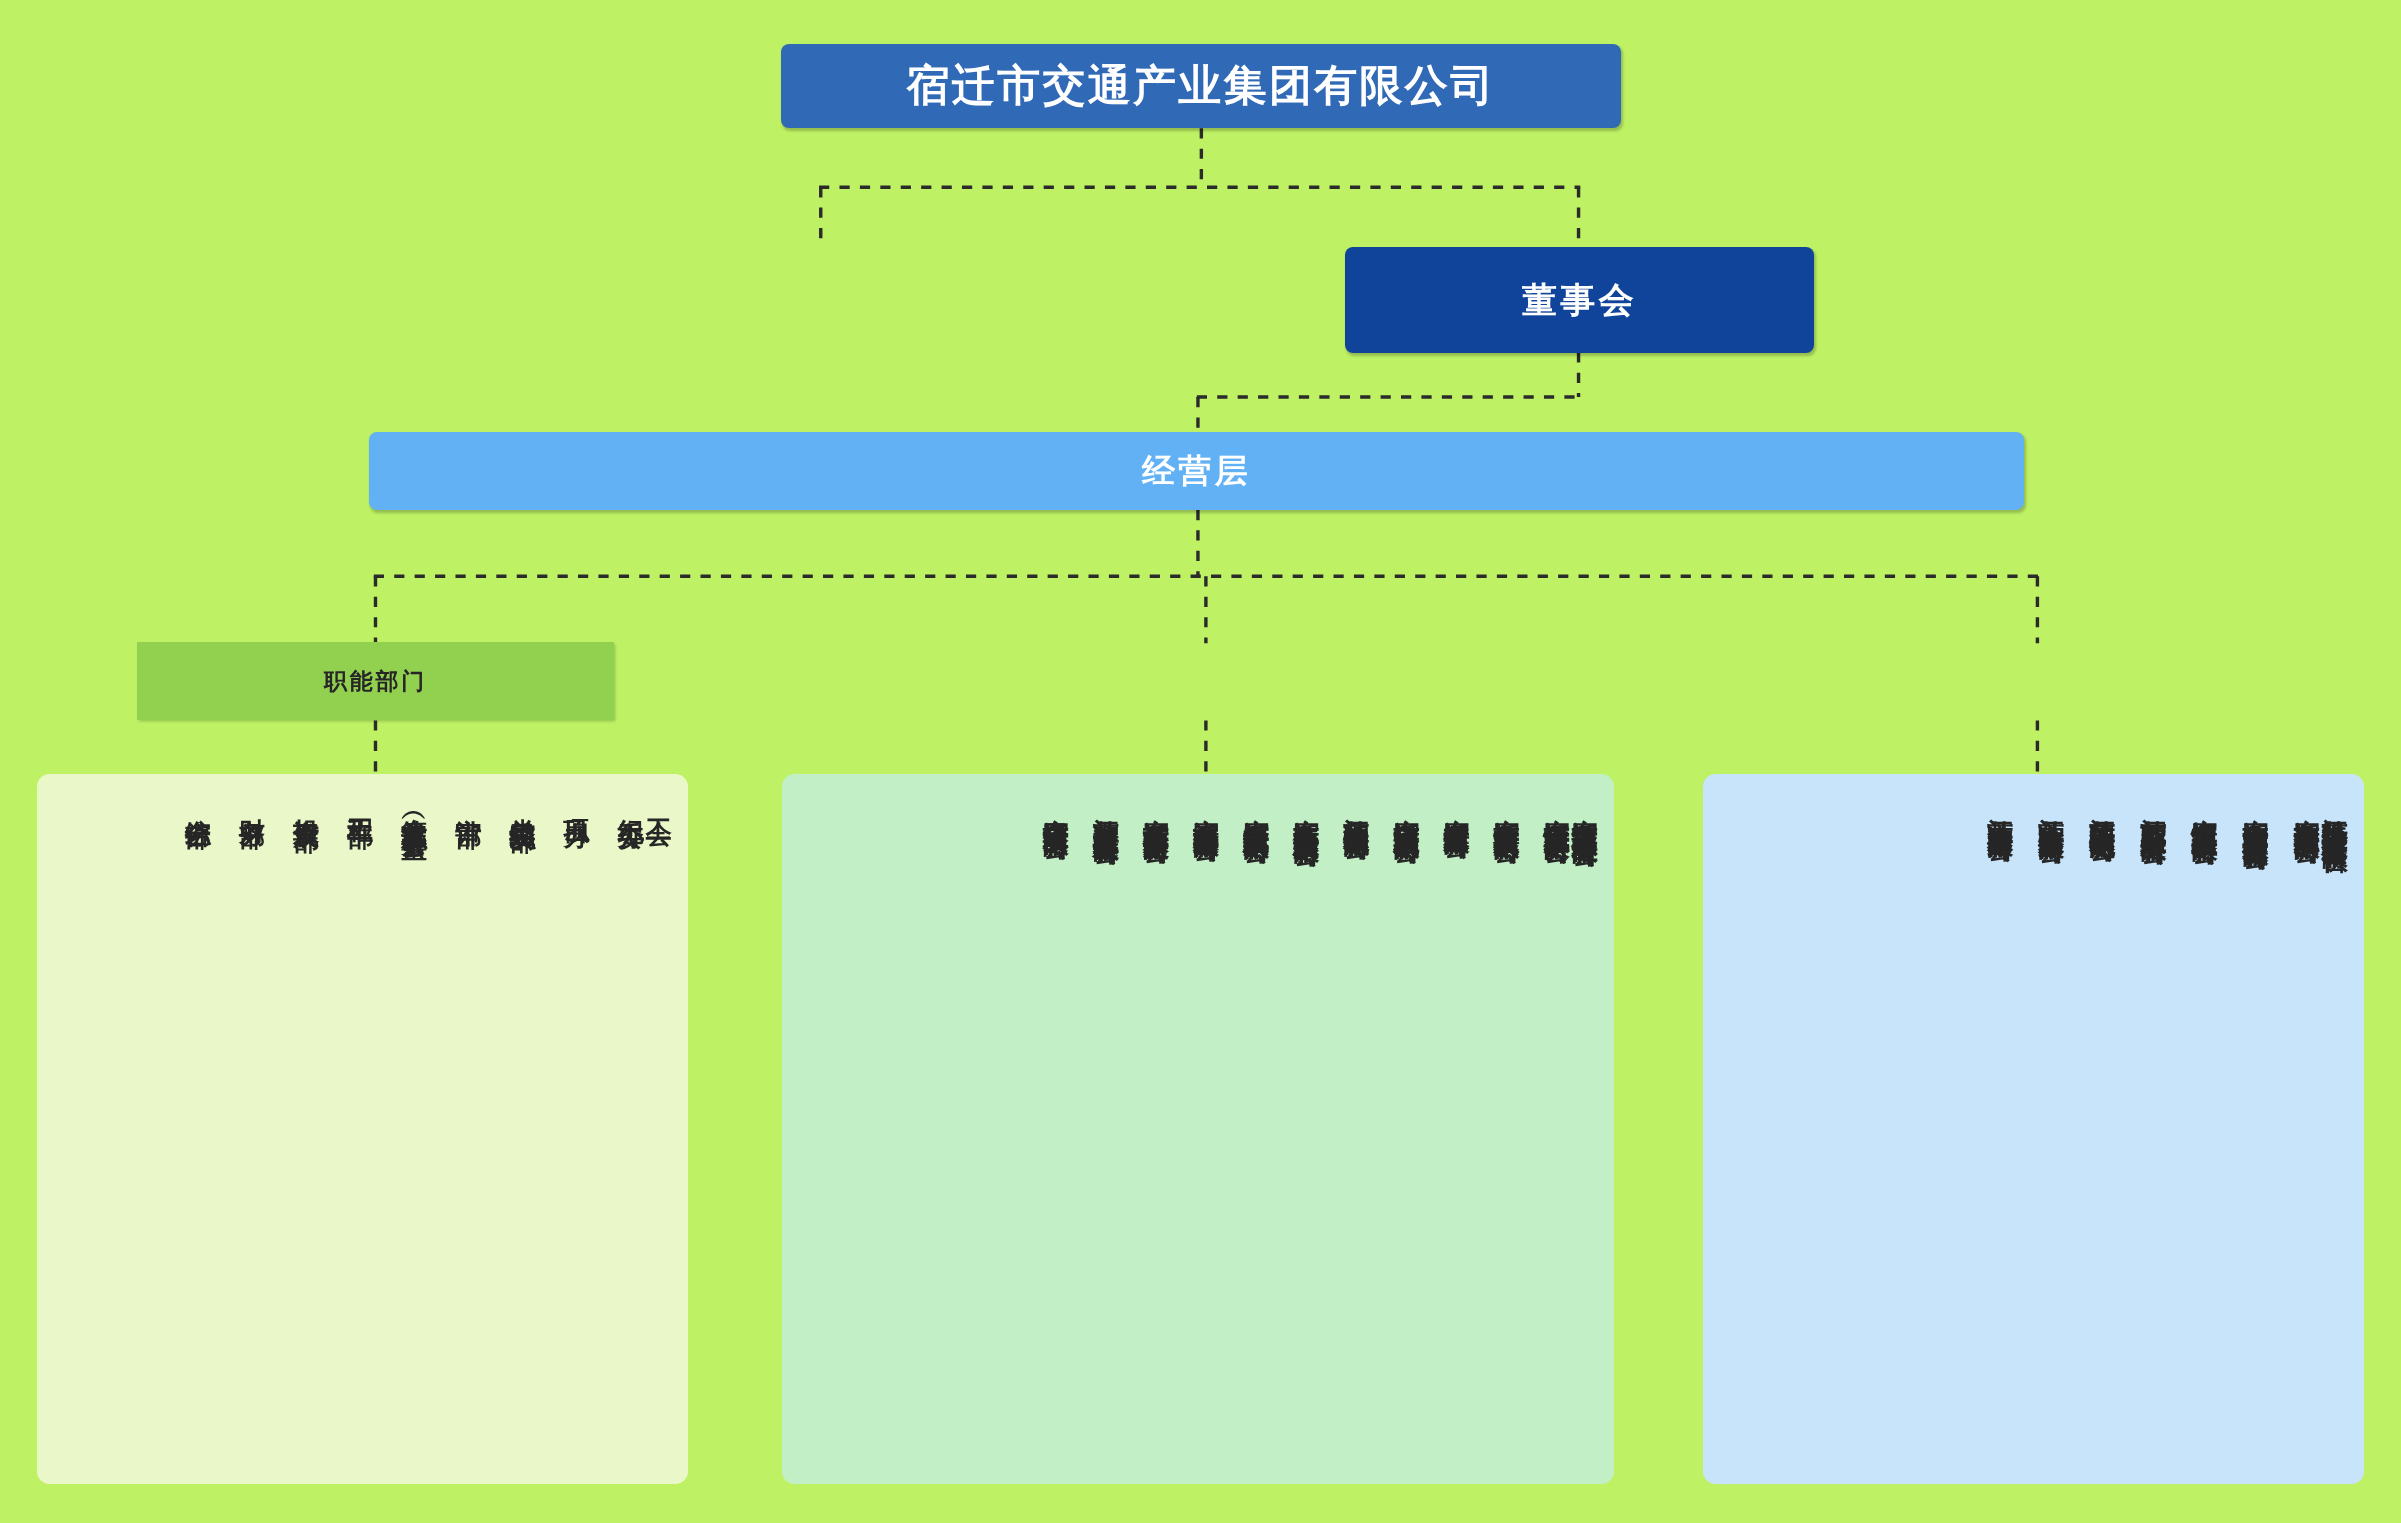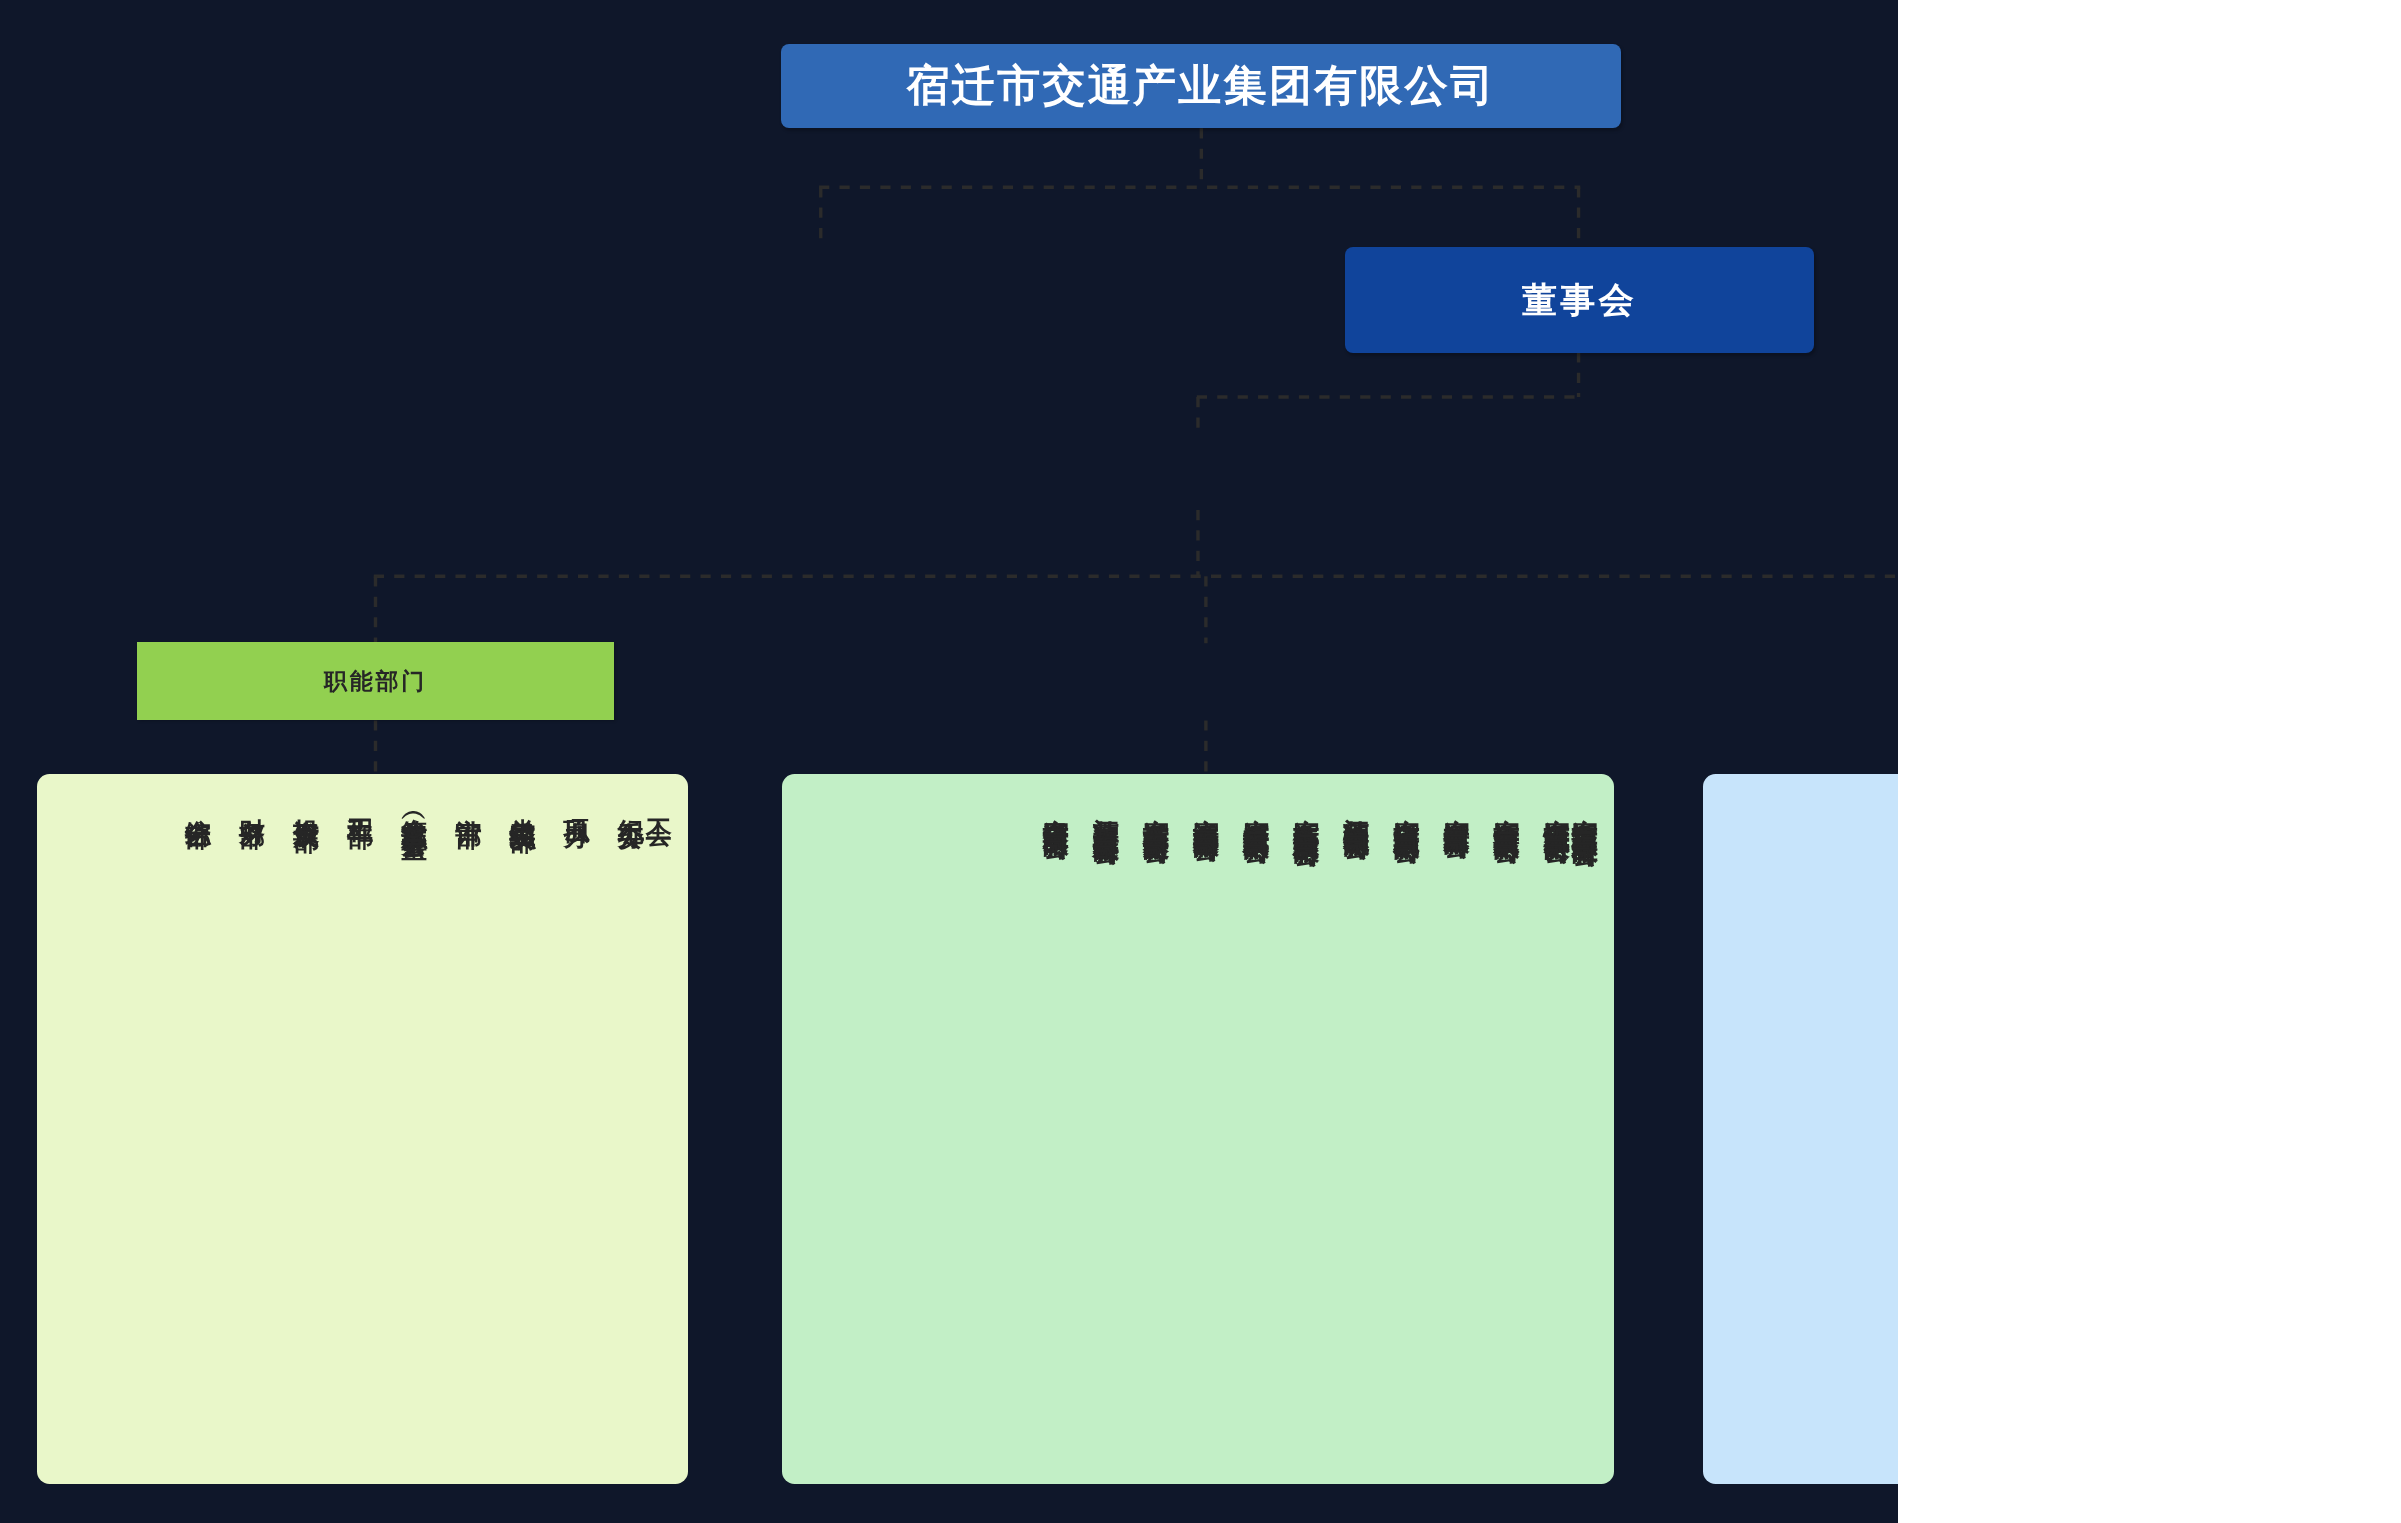--- a/index.html
+++ b/index.html
@@ -7,23 +7,23 @@
     margin: 0;
     padding: 0;
     background: #ffffff;
   }
   body {
     font-family: "Liberation Sans", "DejaVu Sans", sans-serif;
   }
 
   #stage {
     position: relative;
-    width: 1898px;
+    width: 2401px;
     height: 1523px;
-    background: #0f172a;
+    background: #bef264;
     overflow: hidden;
   }
 
   
   #connectors {
     position: absolute;
     left: 0;
     top: 0;
     width: 2401px;
     height: 1523px;
@@ -177,20 +177,21 @@
     <line x1="662" y1="1270" x2="662" y2="1368"></line>
     <line x1="2126" y1="1270" x2="2126" y2="1368"></line>
     <line x1="3592" y1="1270" x2="3592" y2="1368"></line>
   </svg>
 
   <div class="node node-title">宿迁市交通产业集团有限公司</div>
 
 
   <div class="node node-board">董事会</div>
 
+  <div class="node node-mgmt">经营层</div>
 
   <div class="cat-head cat-func">职能部门</div>
 
 
 
   <div class="panel panel-func">
       <div class="vitem">工会</div>
       <div class="vitem">纪委办</div>
       <div class="vitem">项目办</div>
       <div class="vitem">党委组织部</div>

